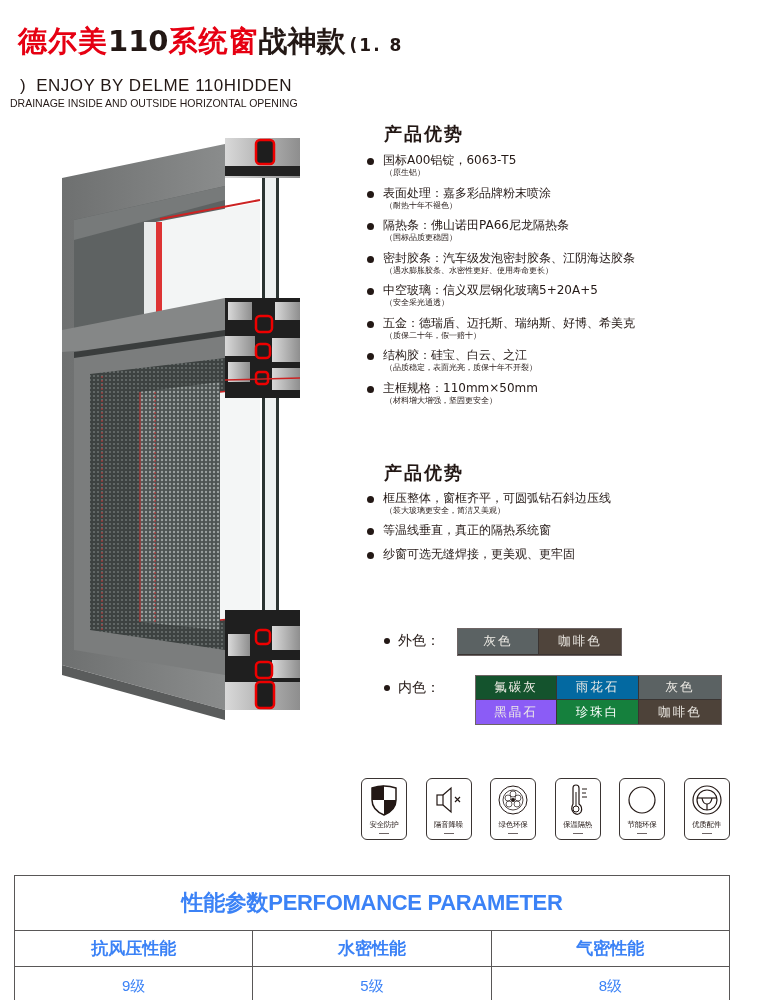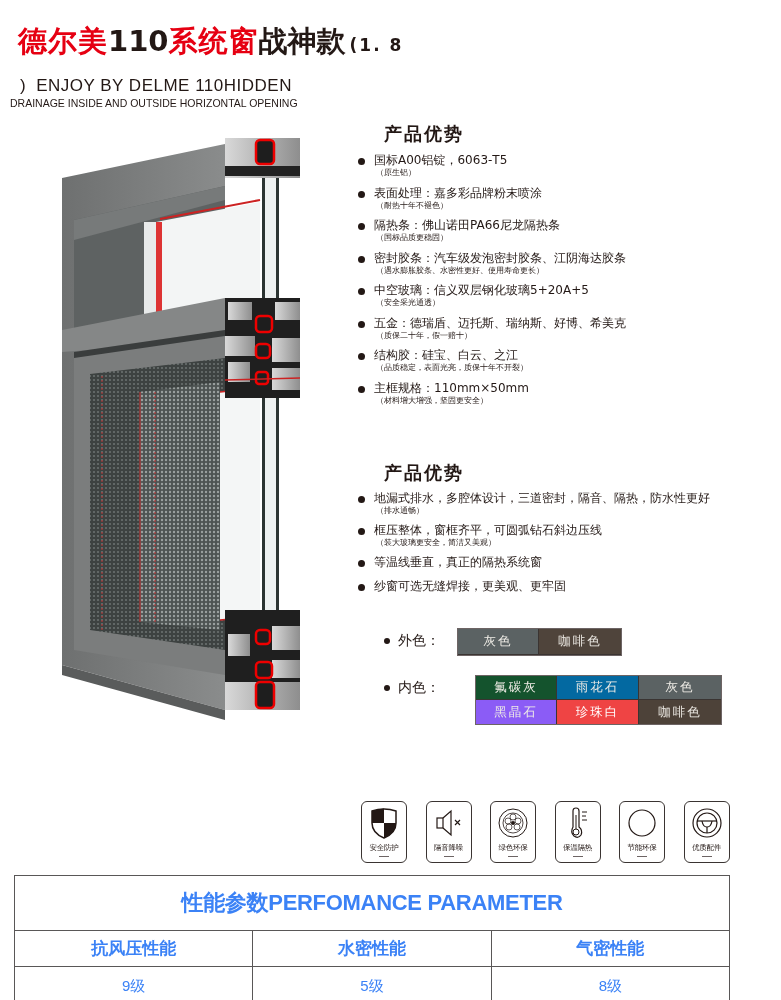--- a/index.html
+++ b/index.html
@@ -13,40 +13,40 @@
   .title-paren { color: #231815; font-size: 17px; font-weight: bold; margin-left: 4px; letter-spacing: 2px; }
   .sub-line1 { position: absolute; left: 20px; top: 76px; font-family: "Liberation Sans", sans-serif; font-size: 17px; color: #231815; letter-spacing: 0.5px; white-space: nowrap; }
   .sub-line2 { position: absolute; left: 10px; top: 97px; font-family: "Liberation Sans", sans-serif; font-size: 10.5px; color: #231815; white-space: nowrap; }
   .paren-close { margin-right: 10px; }
 
   
   .window-art { position: absolute; left: 60px; top: 130px; width: 240px; height: 590px; }
 
   
   .section-title { position: absolute; left: 384px; font-size: 18px; font-weight: bold; color: #231815; letter-spacing: 2px; }
-  .adv-list { position: absolute; left: 348px; list-style: none; }
+  .adv-list { position: absolute; left: 357px; list-style: none; }
   .adv-item { position: relative; padding-left: 26px; }
   .adv-item .dot { position: absolute; left: 10px; top: 6px; width: 7px; height: 7px; border-radius: 50%; background: #231815; }
   .adv-main { font-size: 12px; color: #231815; line-height: 16px; white-space: nowrap; }
   .adv-note { font-size: 8px; color: #231815; line-height: 10px; padding-left: 2px; white-space: nowrap; }
 
   .list1 .adv-item { height: 32.5px; }
   .list2 .adv-item { height: 24px; }
   .list2 .adv-item.has-note { height: 32px; }
 
   
   .color-row { position: absolute; left: 380px; display: flex; align-items: flex-start; }
   .color-label { display: flex; align-items: center; font-size: 14px; color: #231815; width: 77px; height: 26px; }
   .color-label .dot { width: 6px; height: 6px; border-radius: 50%; background: #231815; margin: 0 8px 0 4px; }
   .swatch-grid { display: grid; border: 1px solid #6d6464; }
   .swatch { display: flex; align-items: center; justify-content: center; font-family: "DejaVu Serif", "Liberation Serif", serif; font-size: 12.5px; color: #efece6; letter-spacing: 2px; border-right: 1px solid #3a3432; border-bottom: 1px solid #3a3432; }
   .swatch.light { color: #ffffff; }
 
   
-  .feature-row { position: absolute; left: 361px; top: 801px; display: flex; gap: 18.5px; }
+  .feature-row { position: absolute; left: 361px; top: 778px; display: flex; gap: 18.5px; }
   .feature { width: 46px; height: 62px; border: 1.3px solid #3a3432; border-radius: 6px; display: flex; flex-direction: column; align-items: center; padding-top: 5px; }
   .feature svg { width: 34px; height: 32px; }
   .feature-label { font-size: 7.5px; color: #231815; margin-top: 4px; white-space: nowrap; letter-spacing: -0.3px; }
   .feature-underline { width: 10px; height: 1px; background: #6d6464; margin-top: 3px; }
 
   
   .perf-table { position: absolute; left: 14px; top: 875px; width: 716px; border-collapse: collapse; border: 1.5px solid #595757; }
   .perf-table td, .perf-table th { border: 1.5px solid #595757; text-align: center; color: #3b82f6; }
   .perf-title { height: 55px; font-family: "Liberation Sans", sans-serif; font-size: 22px; font-weight: bold; letter-spacing: -0.3px; }
   .perf-head th { height: 36px; font-size: 17px; font-weight: bold; width: 33.33%; }
@@ -187,25 +187,20 @@
       <span class="dot"></span>
       <div class="adv-main">主框规格：110mm×50mm</div>
       <div class="adv-note">（材料增大增强，坚固更安全）</div>
     </li>
 </ul>
 
 <div class="section-title" style="top:461px;">产品优势</div>
 <ul class="adv-list list2" style="top:490px;">
   <li class="adv-item has-note">
       <span class="dot"></span>
-      <div class="adv-main">地漏式排水，多腔体设计，三道密封，隔音、隔热，防水性更好</div>
-      <div class="adv-note">（排水通畅）</div>
-    </li>
-  <li class="adv-item has-note">
-      <span class="dot"></span>
       <div class="adv-main">框压整体，窗框齐平，可圆弧钻石斜边压线</div>
       <div class="adv-note">（装大玻璃更安全，简洁又美观）</div>
     </li>
   <li class="adv-item">
       <span class="dot"></span>
       <div class="adv-main">等温线垂直，真正的隔热系统窗</div>
     </li>
   <li class="adv-item">
       <span class="dot"></span>
       <div class="adv-main">纱窗可选无缝焊接，更美观、更牢固</div>
@@ -226,21 +221,21 @@
 <div class="color-row" style="top:675px;gap:18px;">
   <div class="color-label">
       <span class="dot"></span>
       <span>内色：</span>
     </div>
   <div class="swatch-grid" style="grid-template-columns: 81px 82px 82px; grid-template-rows: 24px 24px;">
     <div class="swatch" style="background:#14532d;">氟碳灰</div>
     <div class="swatch" style="background:#0369a1;">雨花石</div>
     <div class="swatch" style="background:#5b6263; border-right:none;">灰色</div>
     <div class="swatch" style="background:#8b5cf6; border-bottom:none;">黑晶石</div>
-    <div class="swatch light" style="background:#ef4444; border-bottom:none;">珍珠白</div>
+    <div class="swatch light" style="background:#15803d; border-bottom:none;">珍珠白</div>
     <div class="swatch" style="background:#4d4239; border-right:none; border-bottom:none;">咖啡色</div>
   </div>
 </div>
 
 <div class="feature-row">
   <div class="feature">
     <svg viewBox="0 0 34 32">
       <path d="M5 4 Q17 0 29 4 L29 16 Q29 26 17 31 Q5 26 5 16 Z" fill="none" stroke="#231815" stroke-width="1.5"></path>
       <path d="M5 4 Q11 2 17 1.5 L17 16 L5 16 Z" fill="#231815"></path>
       <path d="M17 16 L29 16 Q29 26 17 31 Z" fill="#231815"></path>

